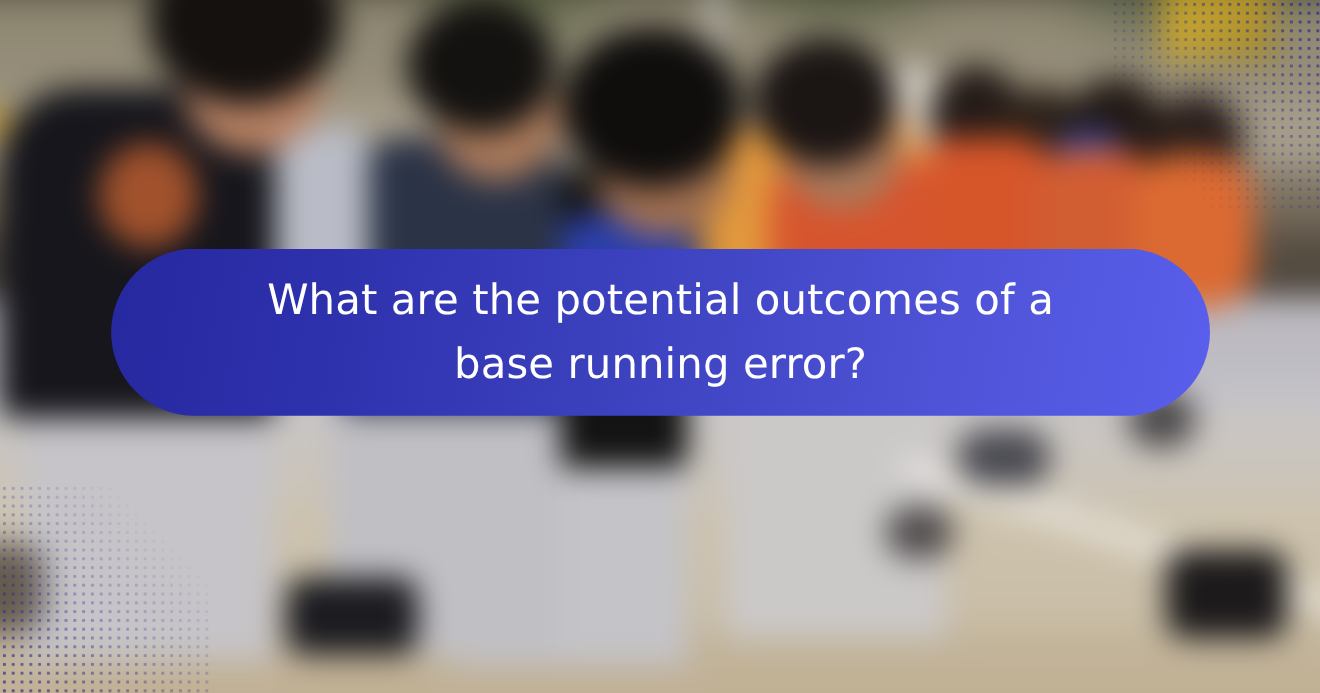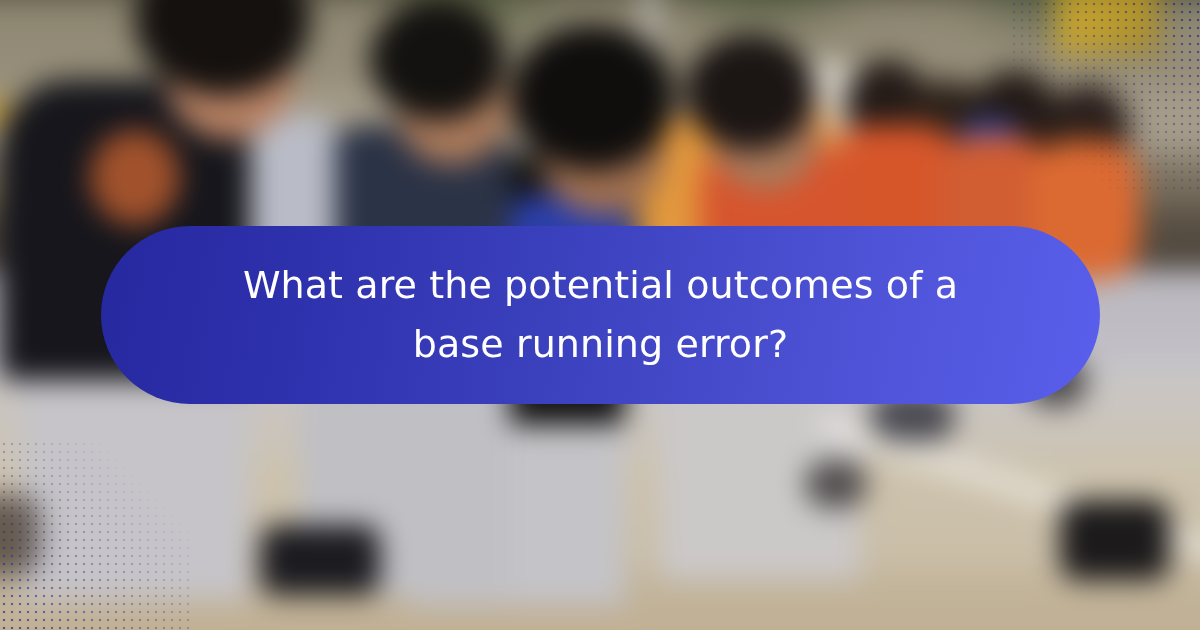--- a/index.html
+++ b/index.html
@@ -165,21 +165,21 @@
             mask-image: linear-gradient(45deg, rgba(0,0,0,.95), rgba(0,0,0,0) 78%);
     opacity: .8;
   }
 
   
   #headline-pill {
     position: absolute;
     left: 101px;
     top: 226px;
     width: 999px;
-    height: 178px;
+    height: 152px;
     border-radius: 89px;
     background: linear-gradient(100deg, #26289f 0%, #2d30ab 18%, #3b40bd 45%, #4b50d2 70%, #5a5fec 100%);
     display: flex;
     align-items: center;
     justify-content: center;
     box-sizing: border-box;
     padding: 0 110px;
   }
   #headline-text {
     color: #ffffff;

